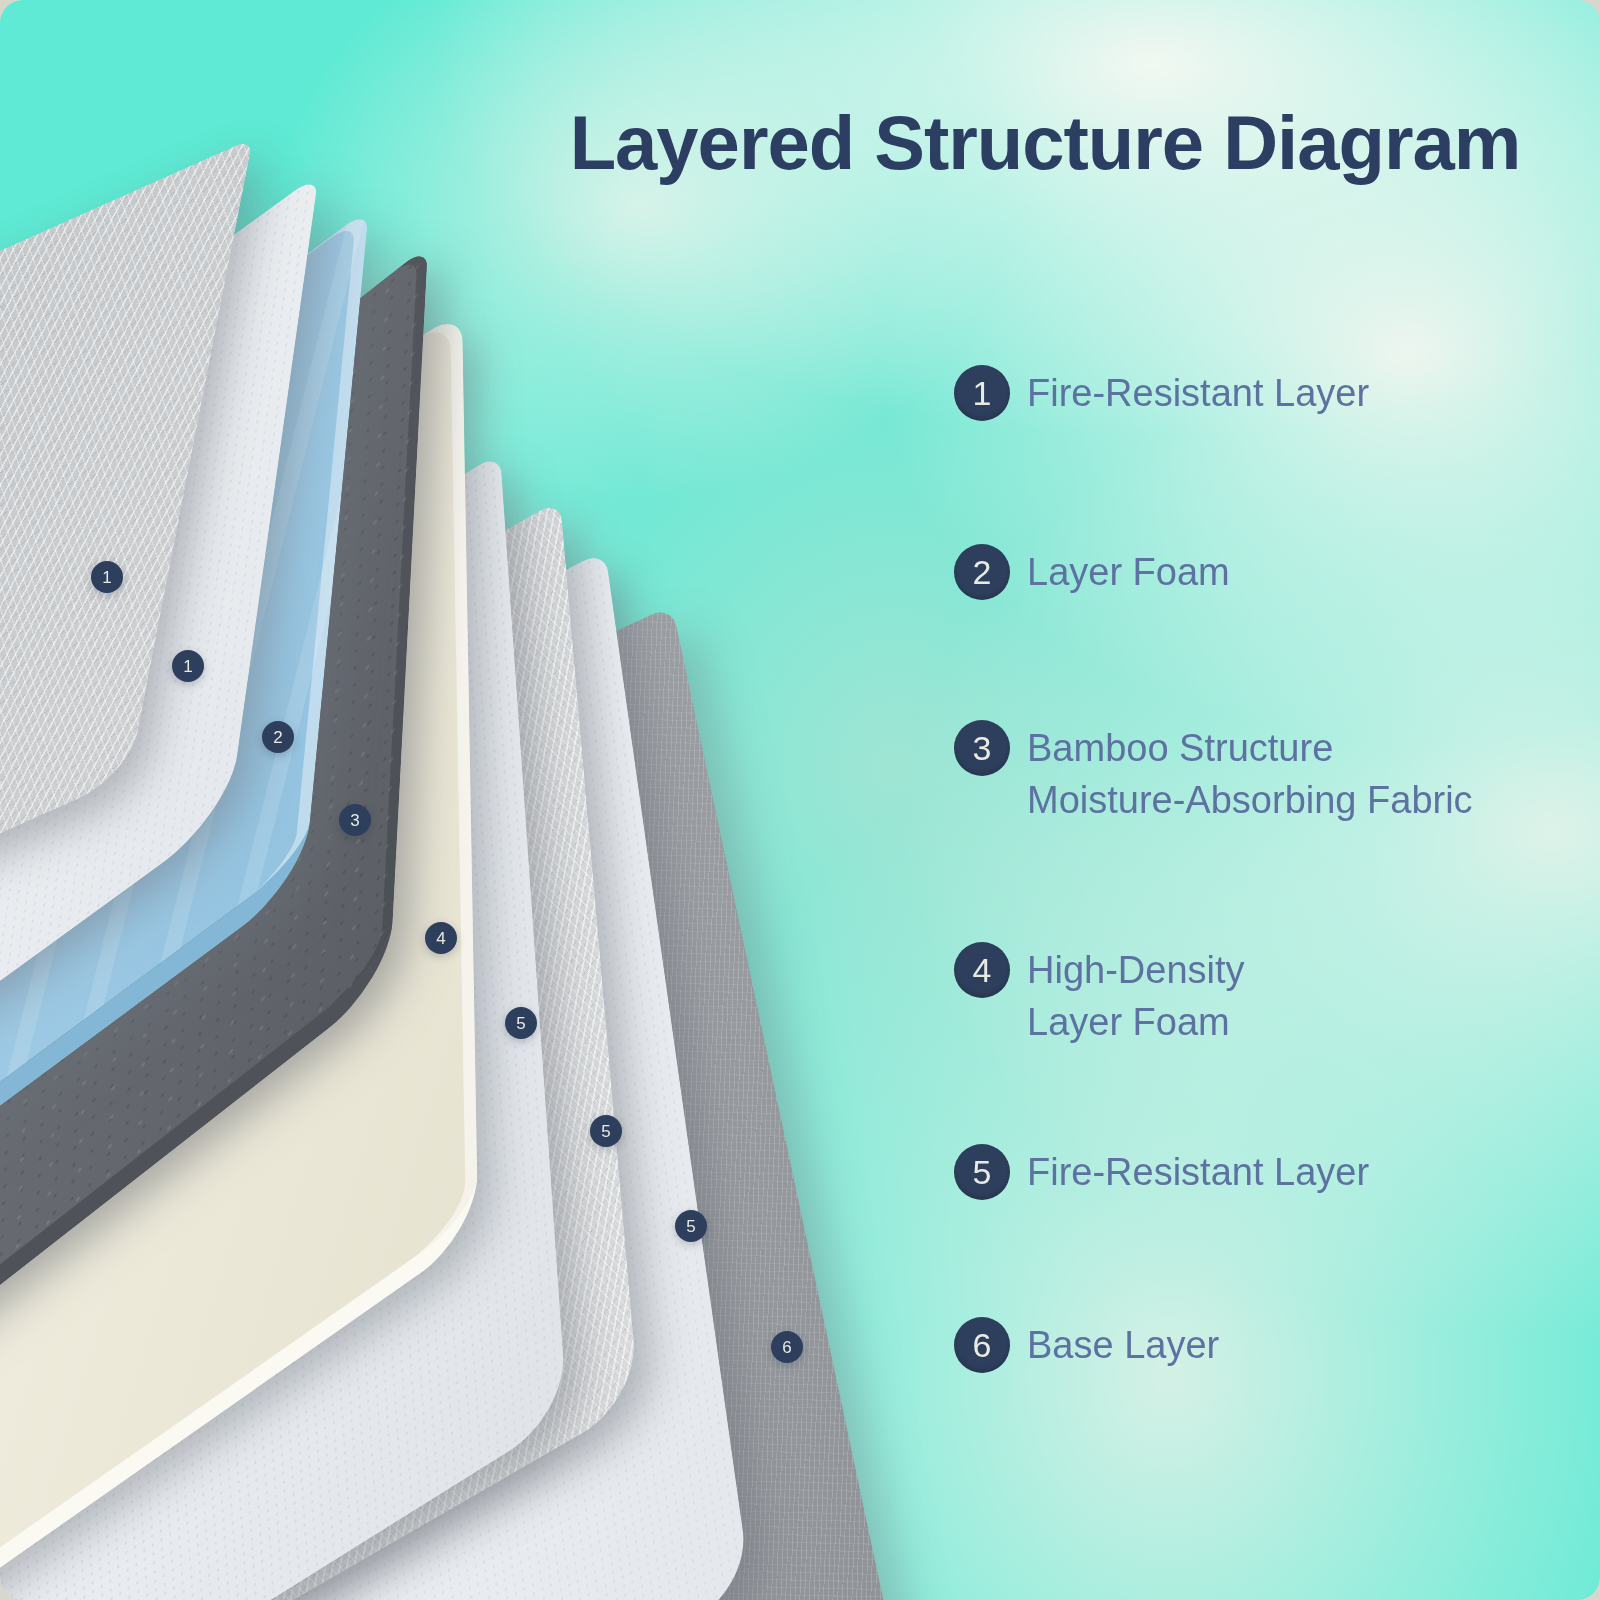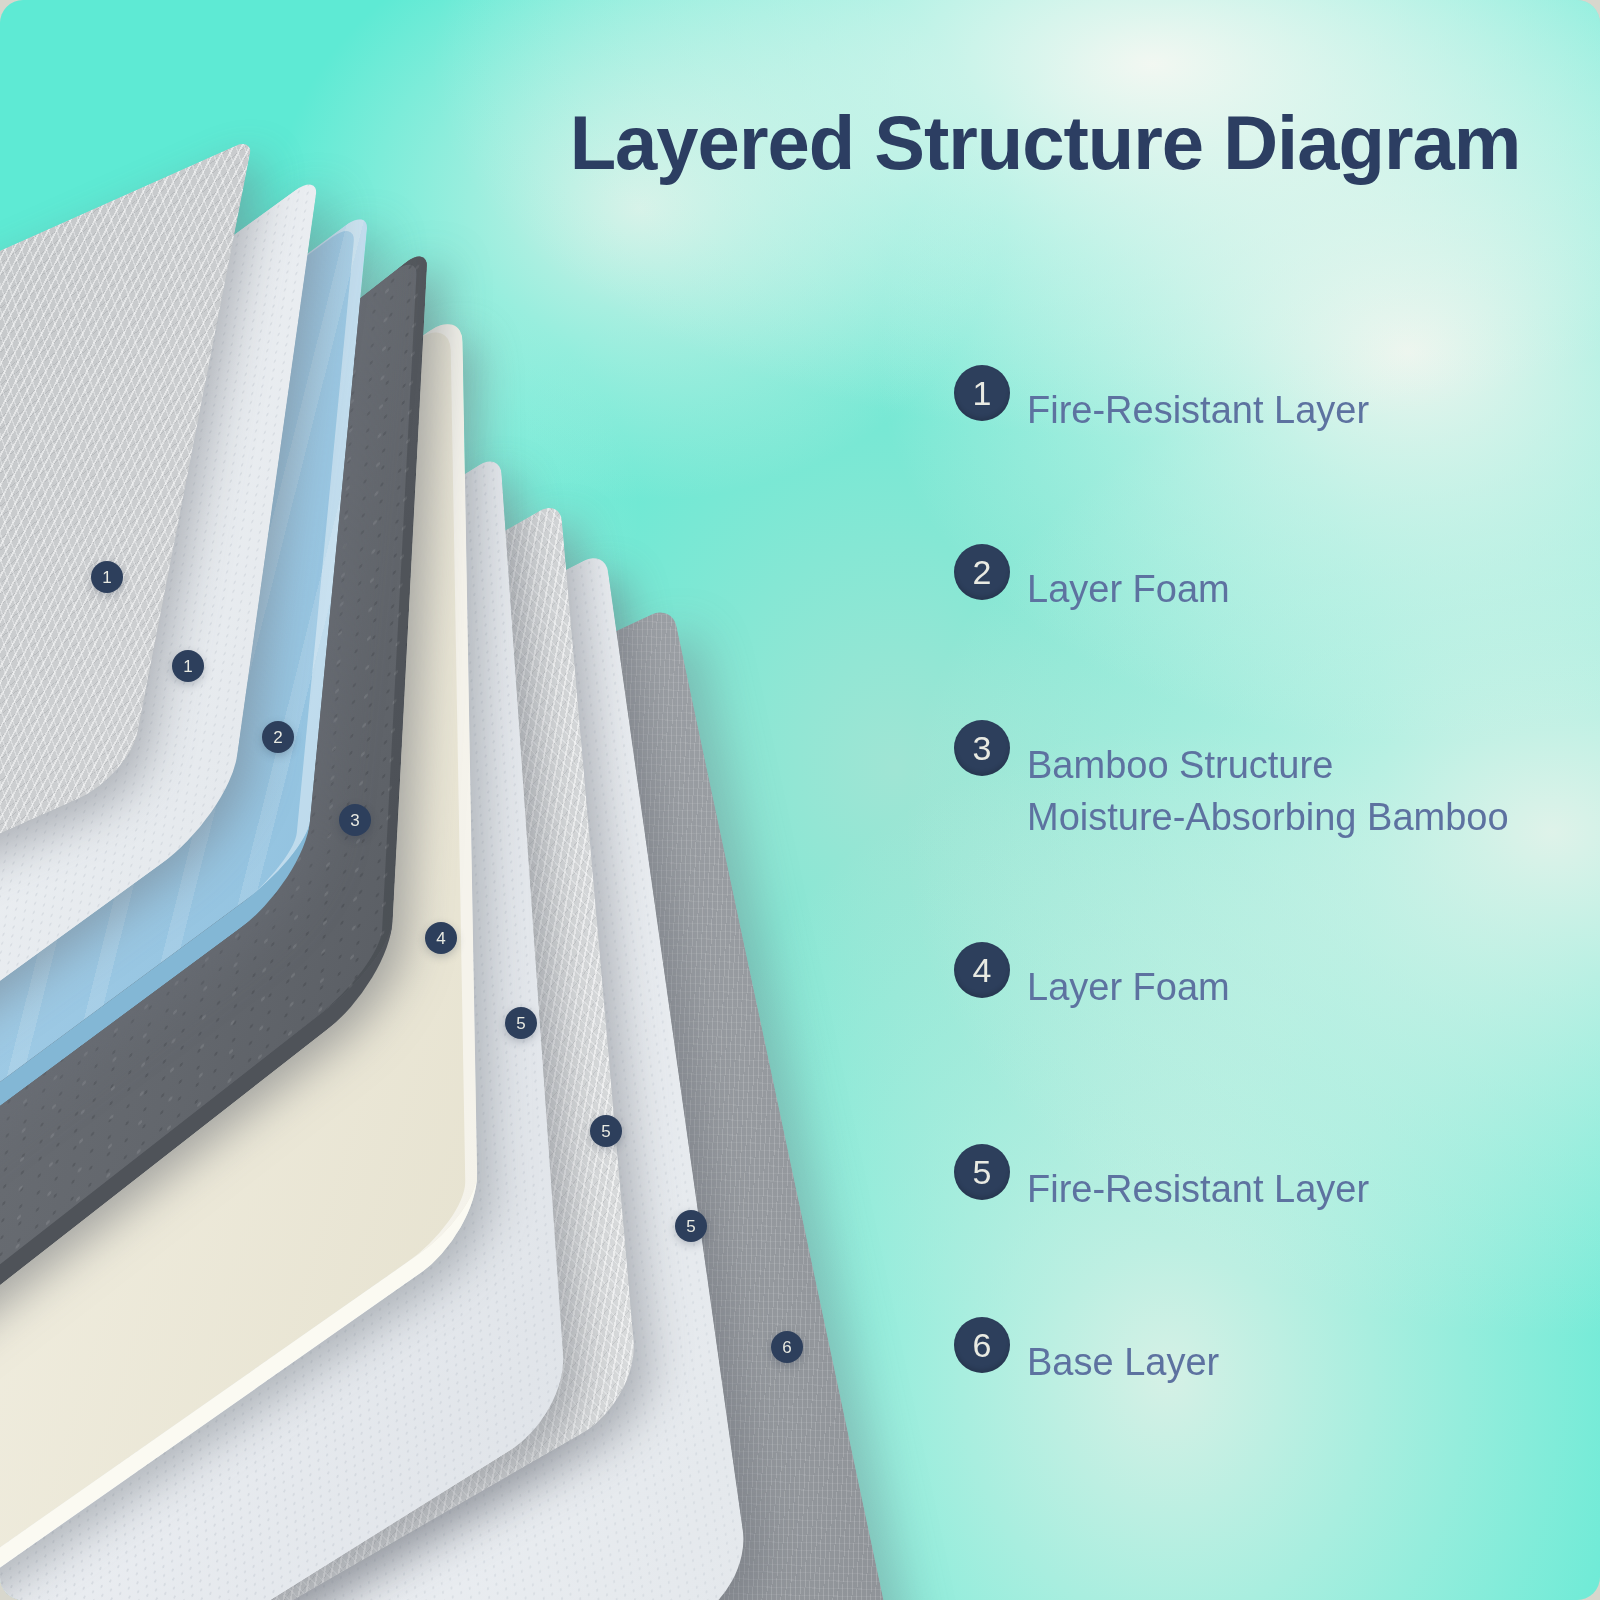--- a/index.html
+++ b/index.html
@@ -107,21 +107,21 @@
 
   
   .title{position:absolute;top:48px;left:535px;width:1020px;z-index:40;
          text-align:center;font-size:76px;letter-spacing:-1px;color:#2c3e62;white-space:nowrap;}
 
   
   .legend-item{position:absolute;left:954px;display:flex;align-items:flex-start;z-index:40;}
   .legend-circle{width:56px;height:56px;flex:0 0 56px;border-radius:50%;background:#2d3f5c;color:#e9eae2;
                  display:flex;align-items:center;justify-content:center;font-size:34px;line-height:1;
                  box-shadow:inset 0 -3px 4px rgba(0,0,0,.14);}
-  .legend-text{margin-left:17px;padding-top:2px;font-size:38px;line-height:1.38;color:#5d72a0;white-space:nowrap;margin-top:17px;}
+  .legend-text{margin-left:17px;padding-top:2px;font-size:38px;line-height:1.38;color:#5d72a0;white-space:nowrap;}
   .legend-line{display:block;}
   .legend-line:empty{display:none;}
 </style>
 </head>
 <body>
 
 <div class="page">
   <div class="bg-wash"></div>
 
   <h1 class="title">Layered Structure Diagram</h1>
@@ -163,27 +163,28 @@
       <div class="legend-text">
         <span class="legend-line">Layer Foam</span>
 
       </div>
     </div>
 
     <div class="legend-item" style="top:720px;">
       <div class="legend-circle">3</div>
       <div class="legend-text">
         <span class="legend-line">Bamboo Structure</span>
-        <span class="legend-line">Moisture-Absorbing Bamboo</span>
+        <span class="legend-line">Moisture-Absorbing Fabric</span>
       </div>
     </div>
 
     <div class="legend-item" style="top:942px;">
       <div class="legend-circle">4</div>
       <div class="legend-text">
+        <span class="legend-line">High-Density</span>
         <span class="legend-line">Layer Foam</span>
       </div>
     </div>
 
     <div class="legend-item" style="top:1144px;">
       <div class="legend-circle">5</div>
       <div class="legend-text">
         <span class="legend-line">Fire-Resistant Layer</span>
 
       </div>

